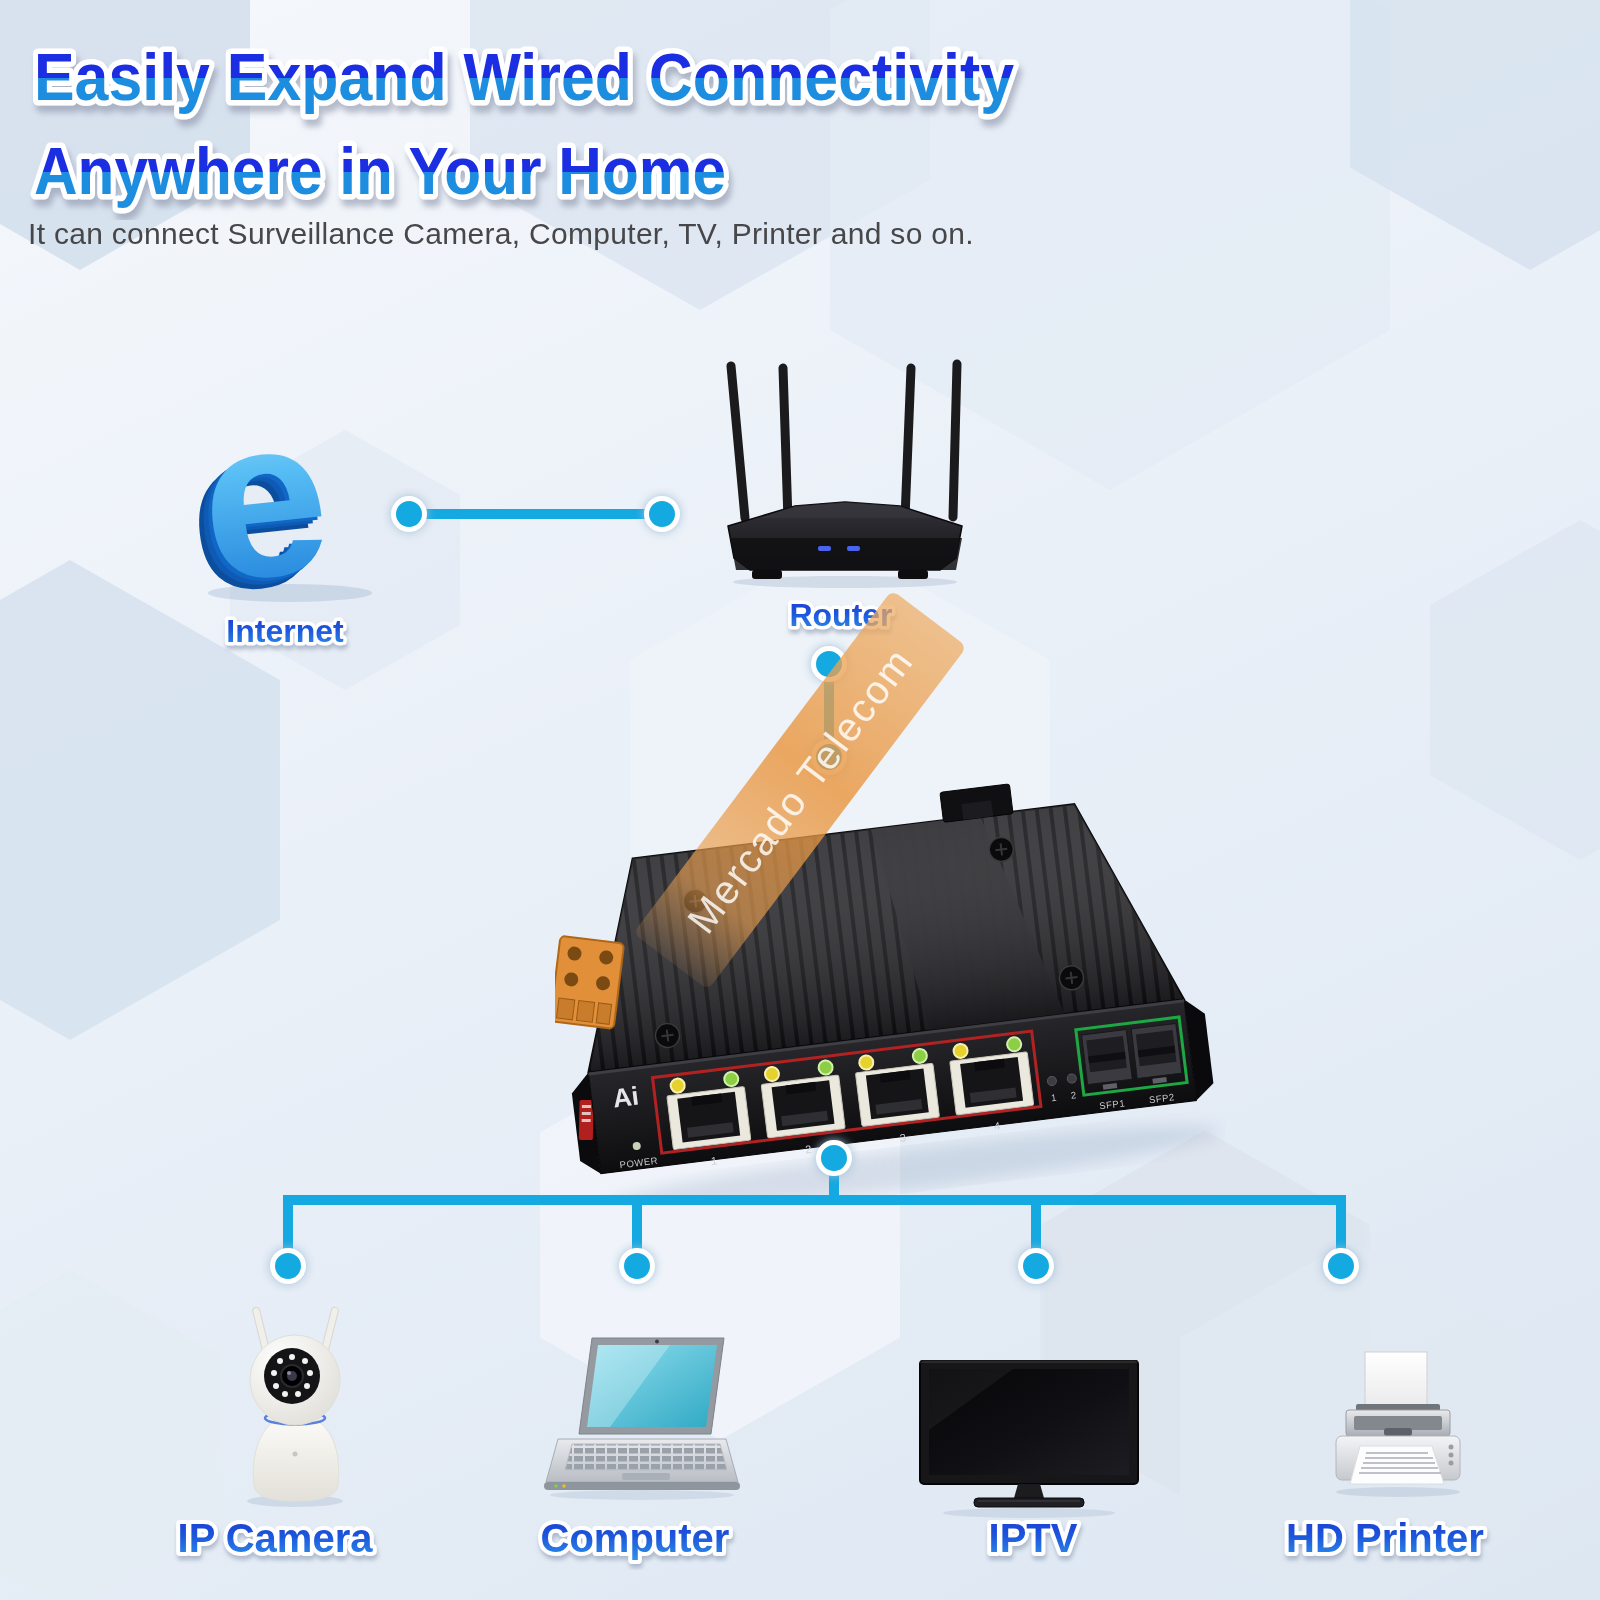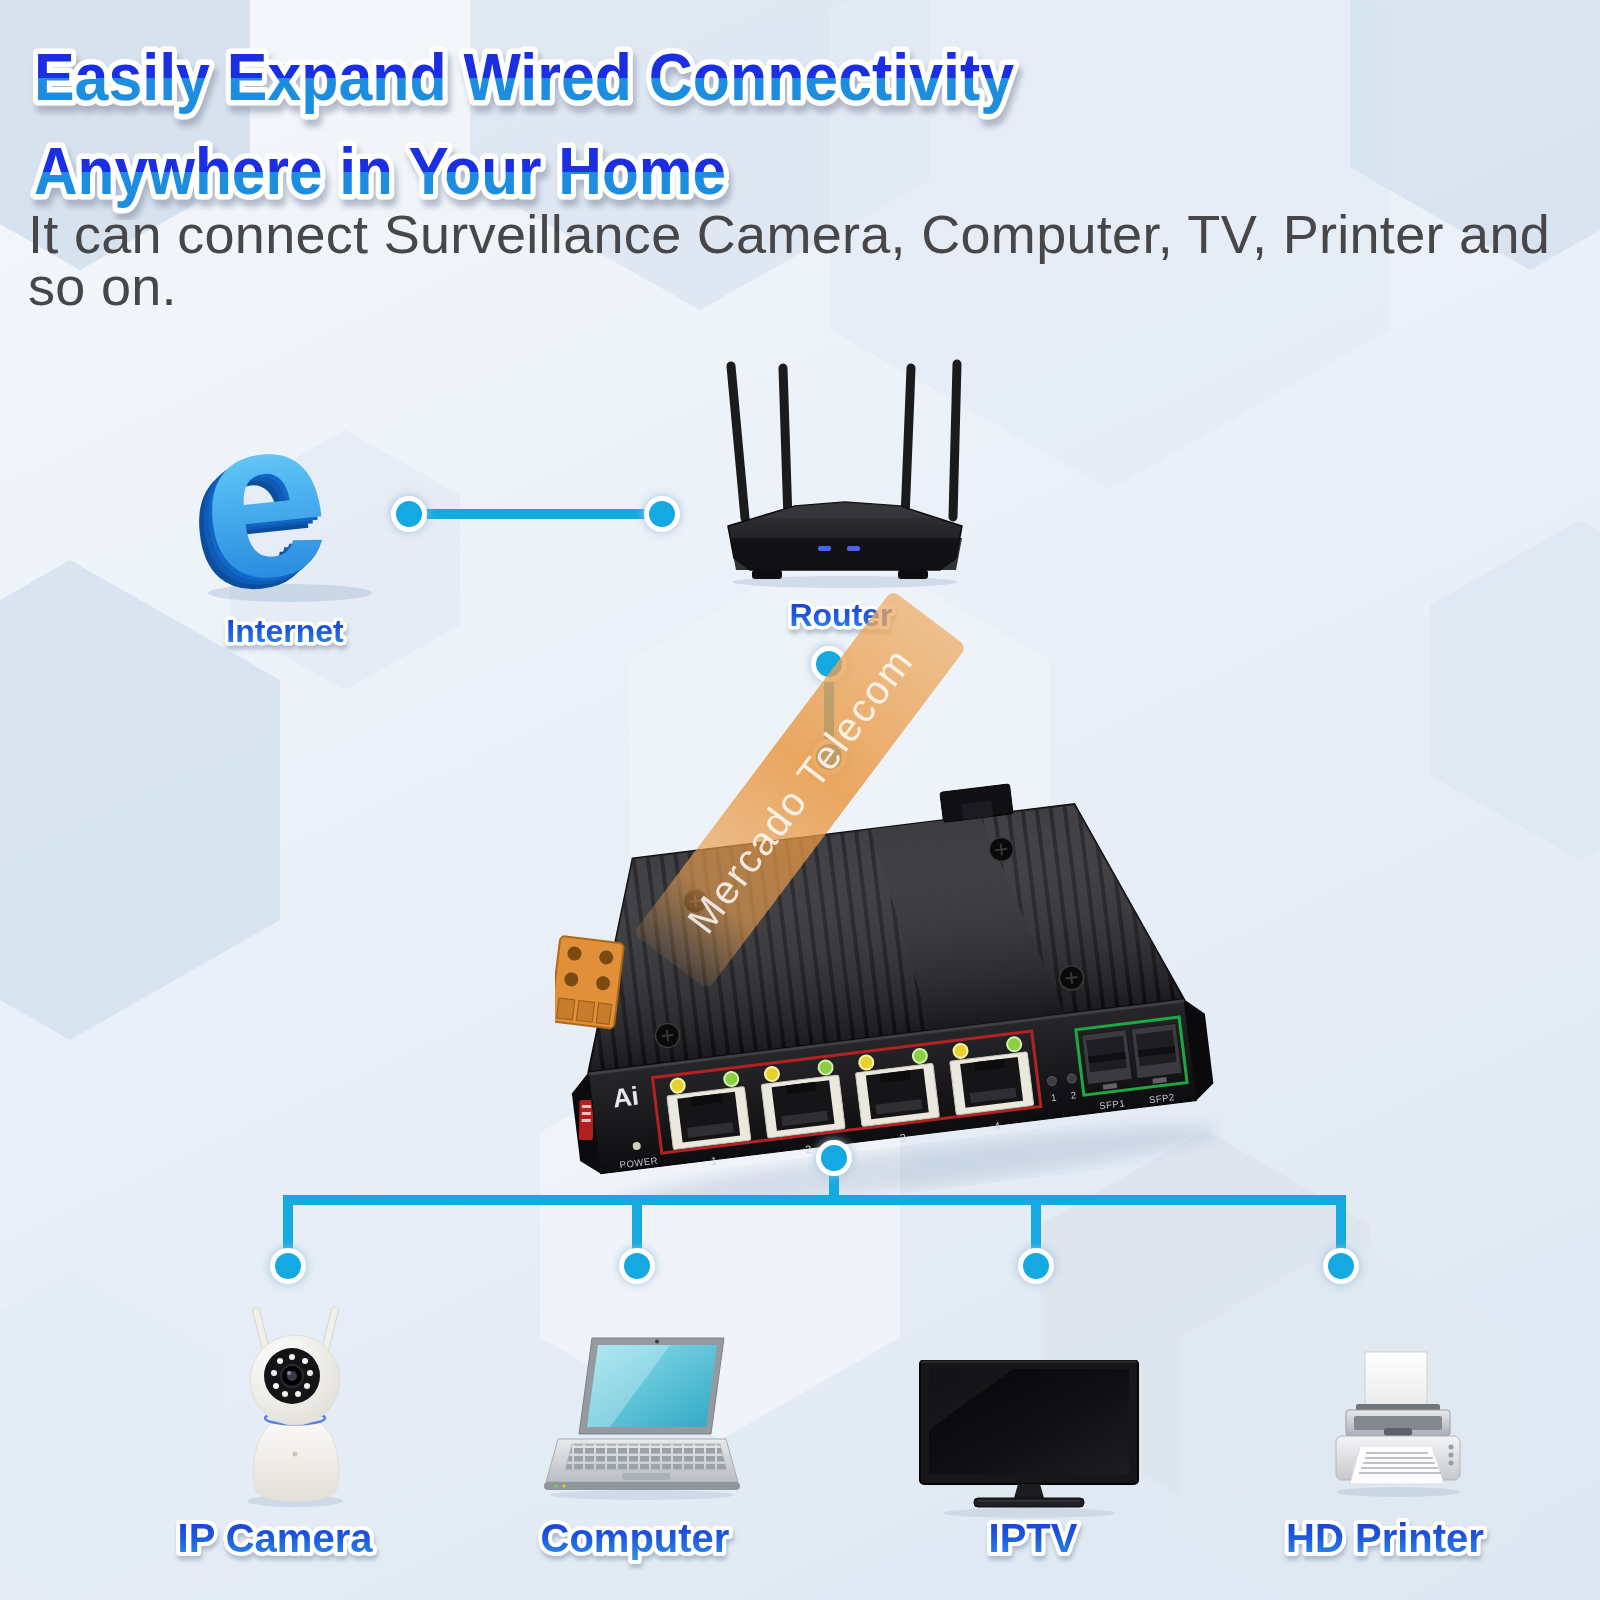--- a/index.html
+++ b/index.html
@@ -26,21 +26,21 @@
     filter:url(#labelShadow);
   }
   .label-text-sm {
     font-weight:bold; font-size:32px; text-anchor:middle;
     fill:url(#labelGrad);
     stroke:#ffffff; stroke-width:7px; paint-order:stroke; stroke-linejoin:round;
     filter:url(#labelShadow);
   }
   .subtitle {
     position:absolute; left:28px; top:208px; width:1560px;
-    font-size:54px; line-height:52px; color:#47474a; letter-spacing:0.3px;
+    font-size:30px; line-height:52px; color:#47474a; letter-spacing:0.3px;
   }
 
   
   .conn { position:absolute; background: var(--connector,#14a9e1); }
   .node-dot {
     position:absolute; width:26px; height:26px; border-radius:50%;
     background: var(--connector,#14a9e1);
     border:5px solid #ffffff;
     box-shadow: 0 0 10px rgba(160,190,215,0.95);
   }

